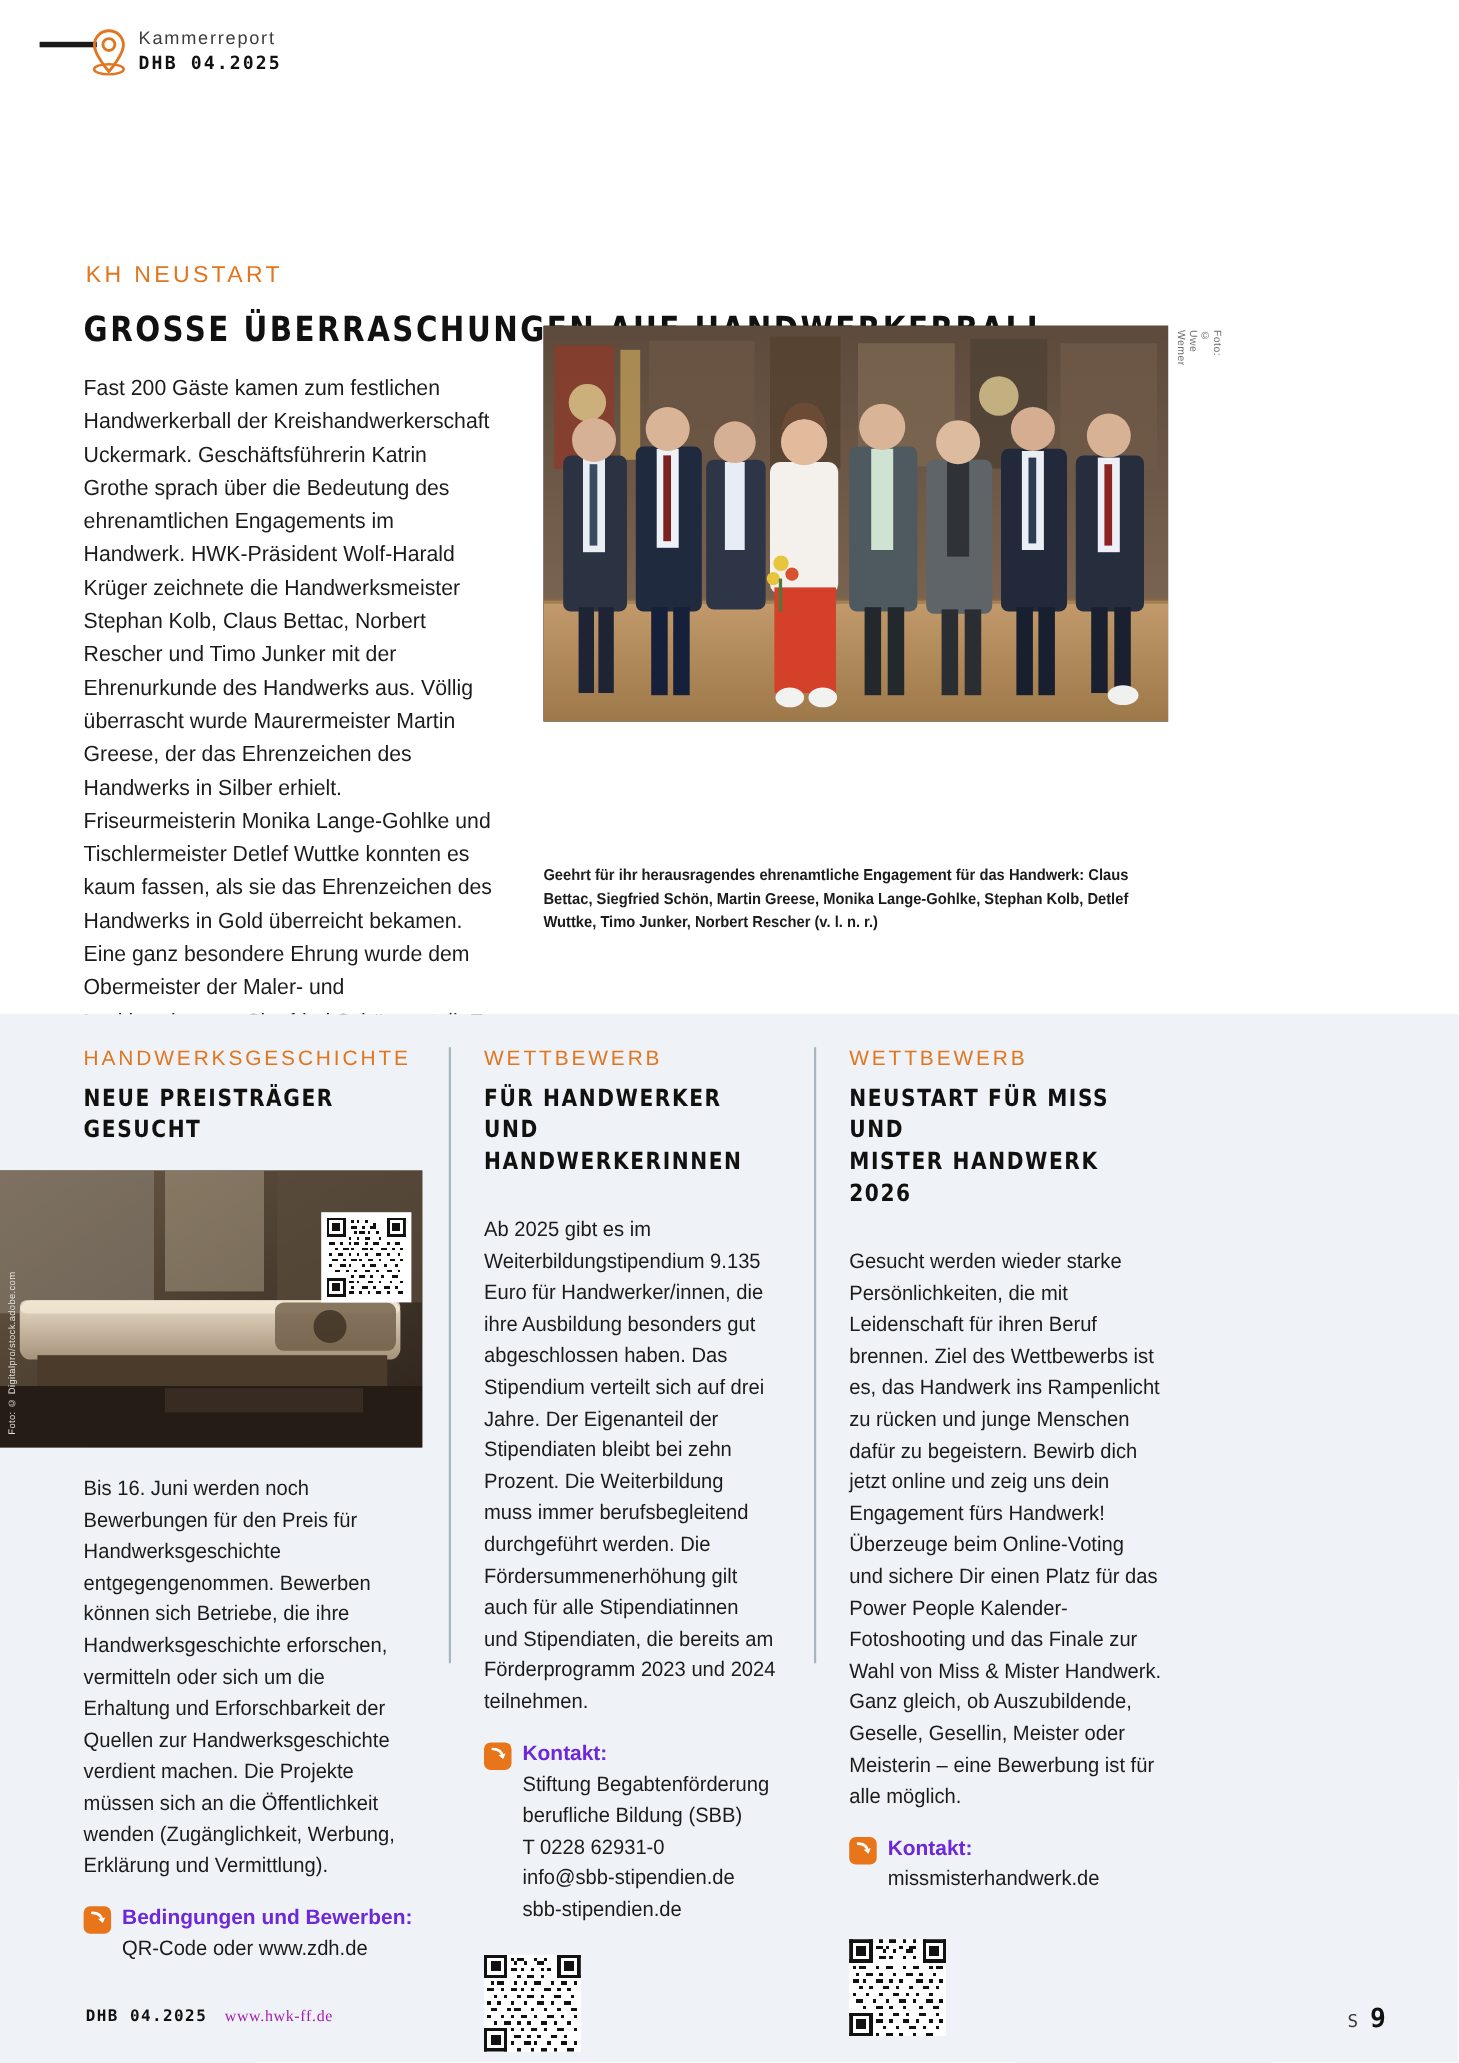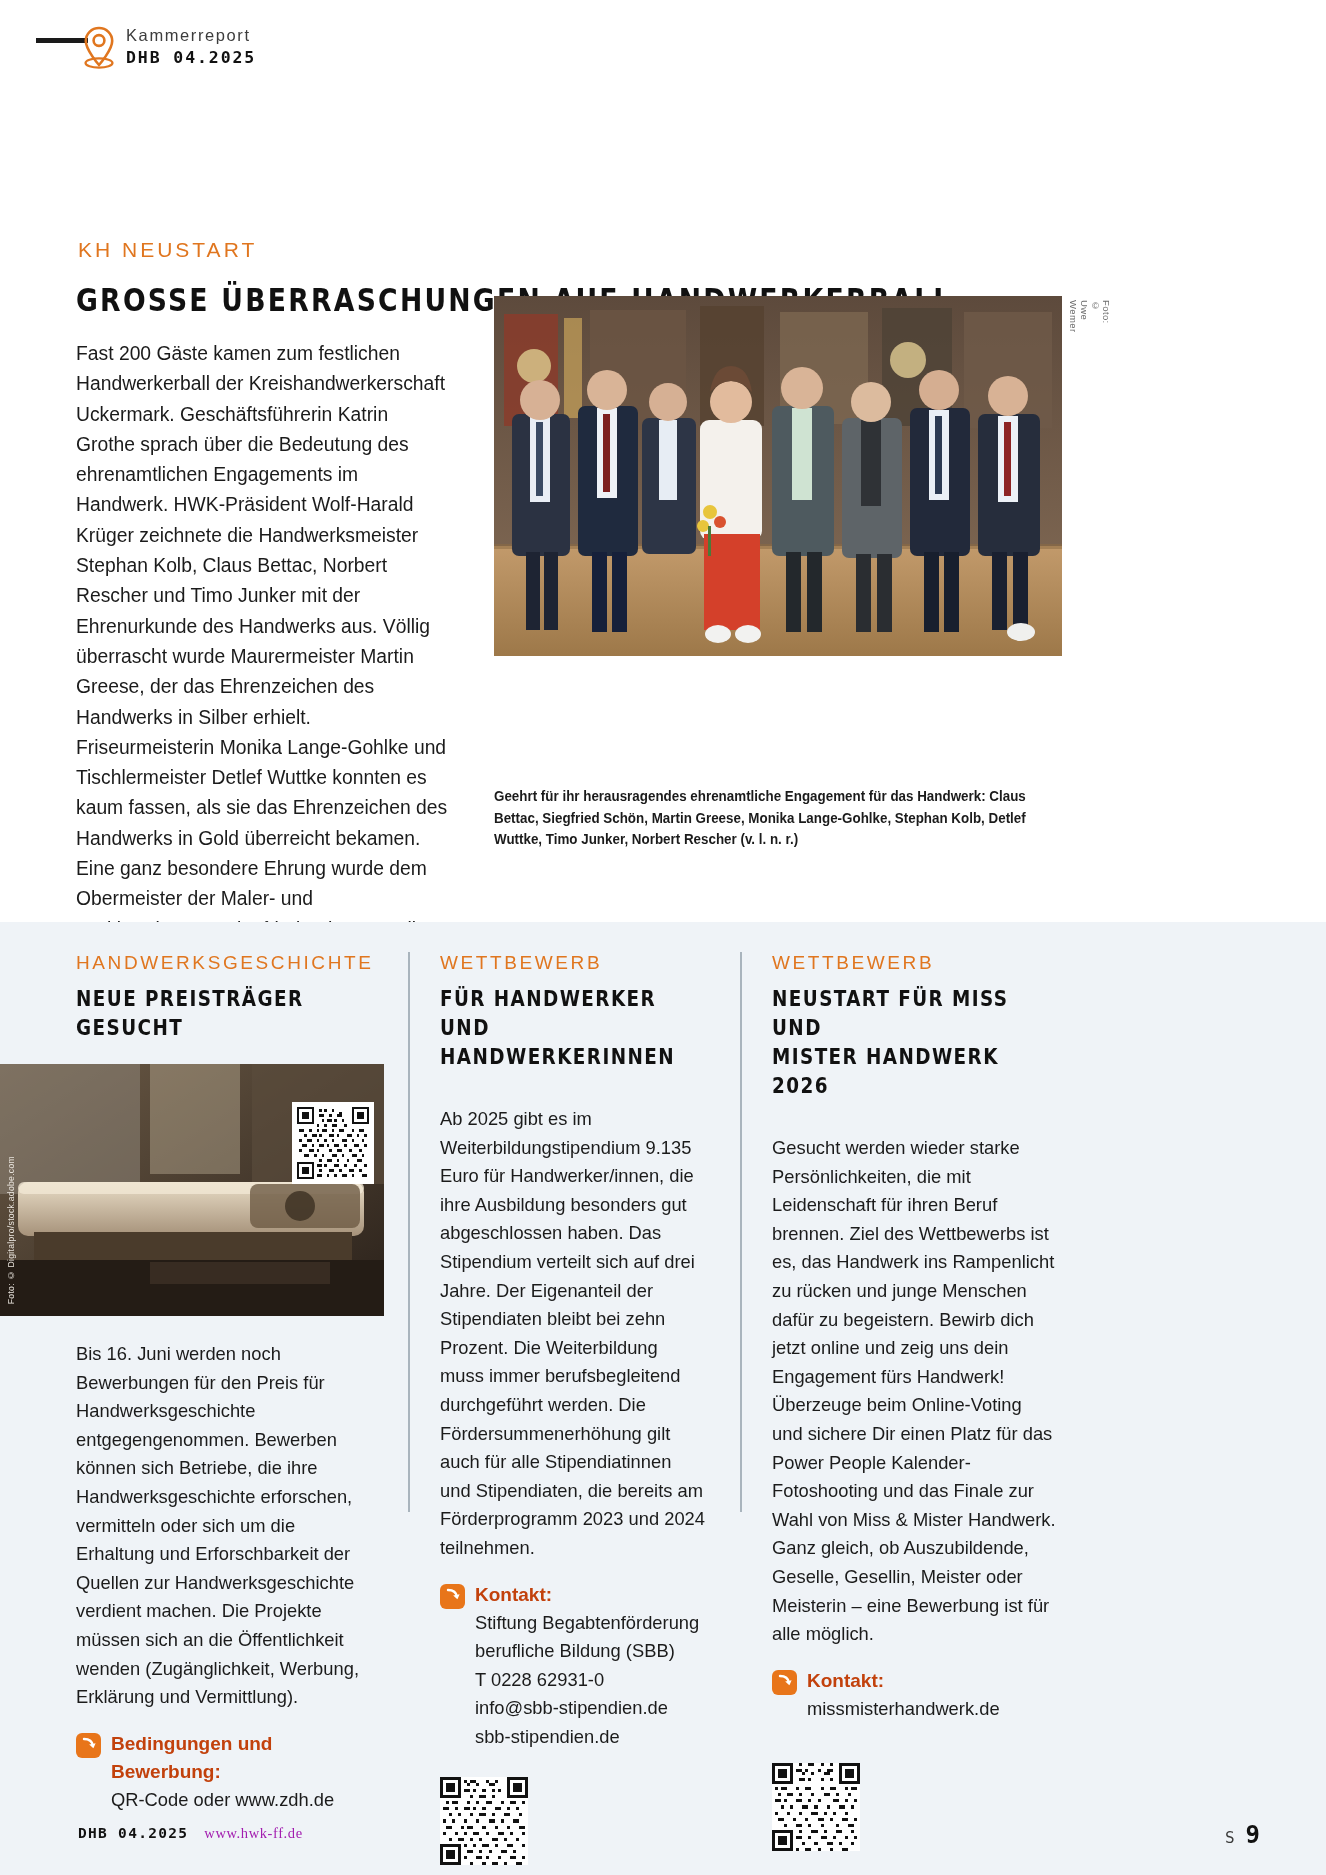--- a/index.html
+++ b/index.html
@@ -221,21 +221,21 @@
     flex: 0 0 auto;
     width: 25px; height: 25px;
     border-radius: 6px;
     background: #e8751a;
     position: relative;
     margin-top: 3px;
   }
   .contact-title {
     font-size: 19px;
     font-weight: bold;
-    color: #c2410c;
+    color: #6d28d9;
     font-family: "Liberation Sans Narrow", "Liberation Sans", sans-serif;
     line-height: 28px;
   }
   .contact-lines {
     margin-left: 35px;
     font-size: 19px;
     line-height: 28.6px;
     color: #1b1b1b;
     font-family: "Liberation Sans Narrow", "Liberation Sans", sans-serif;
     transform: scaleX(0.965);
@@ -550,21 +550,21 @@
         <div class="col-body" style="margin-top:24px">Bis 16. Juni werden noch Bewerbungen für den Preis für Handwerksgeschichte entgegengenommen. Bewerben können sich Betriebe, die ihre Handwerksgeschichte erforschen, vermitteln oder sich um die Erhaltung und Erforschbarkeit der Quellen zur Handwerksgeschichte verdient machen. Die Projekte müssen sich an die Öffentlichkeit wenden (Zugänglichkeit, Werbung, Erklärung und Vermittlung).</div>
 
         <div class="contact">
           <div class="contact-row">
             <div class="arrow-icon">
               <svg viewBox="0 0 25 25" width="25" height="25" aria-hidden="true">
                 <path d="M8 6 q8 0 9 7" fill="none" stroke="#ffffff" stroke-width="2.4" stroke-linecap="round"></path>
                 <path d="M13.2 11.6 L17.4 15.2 L19.6 10.2 Z" fill="#ffffff"></path>
               </svg>
             </div>
-            <div class="contact-title">Bedingungen und Bewerbung:</div>
+            <div class="contact-title">Bedingungen und Bewerben:</div>
           </div>
           <div class="contact-lines">QR-Code oder www.zdh.de</div>
         </div>
       </div>
 
       <div class="col c2">
         <div class="col-kicker">WETTBEWERB</div>
         <div class="col-head">FÜR HANDWERKER UND</div>
         <div class="col-head" style="margin-top:0">HANDWERKERINNEN</div>
 

